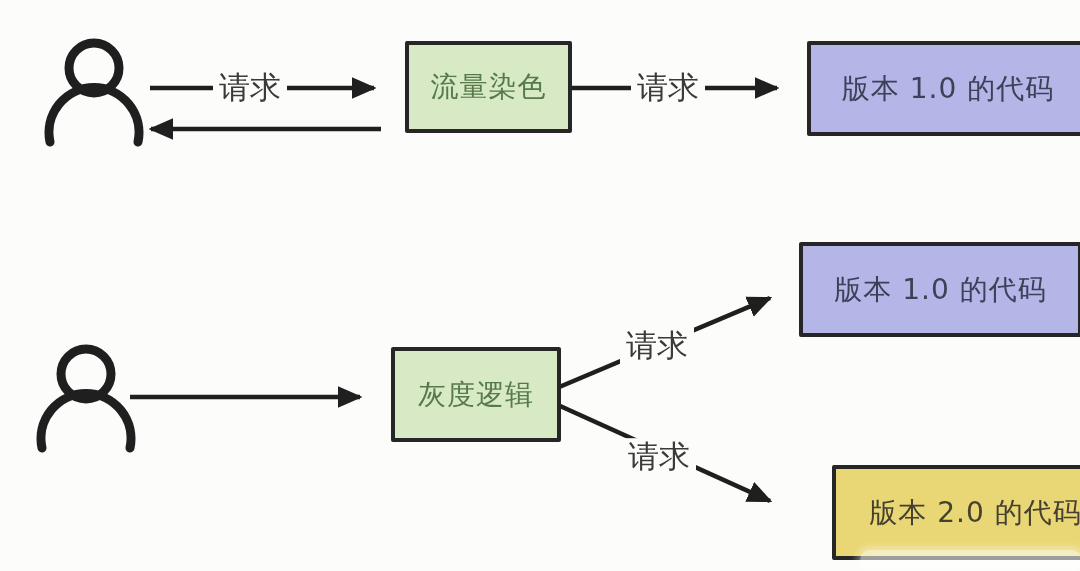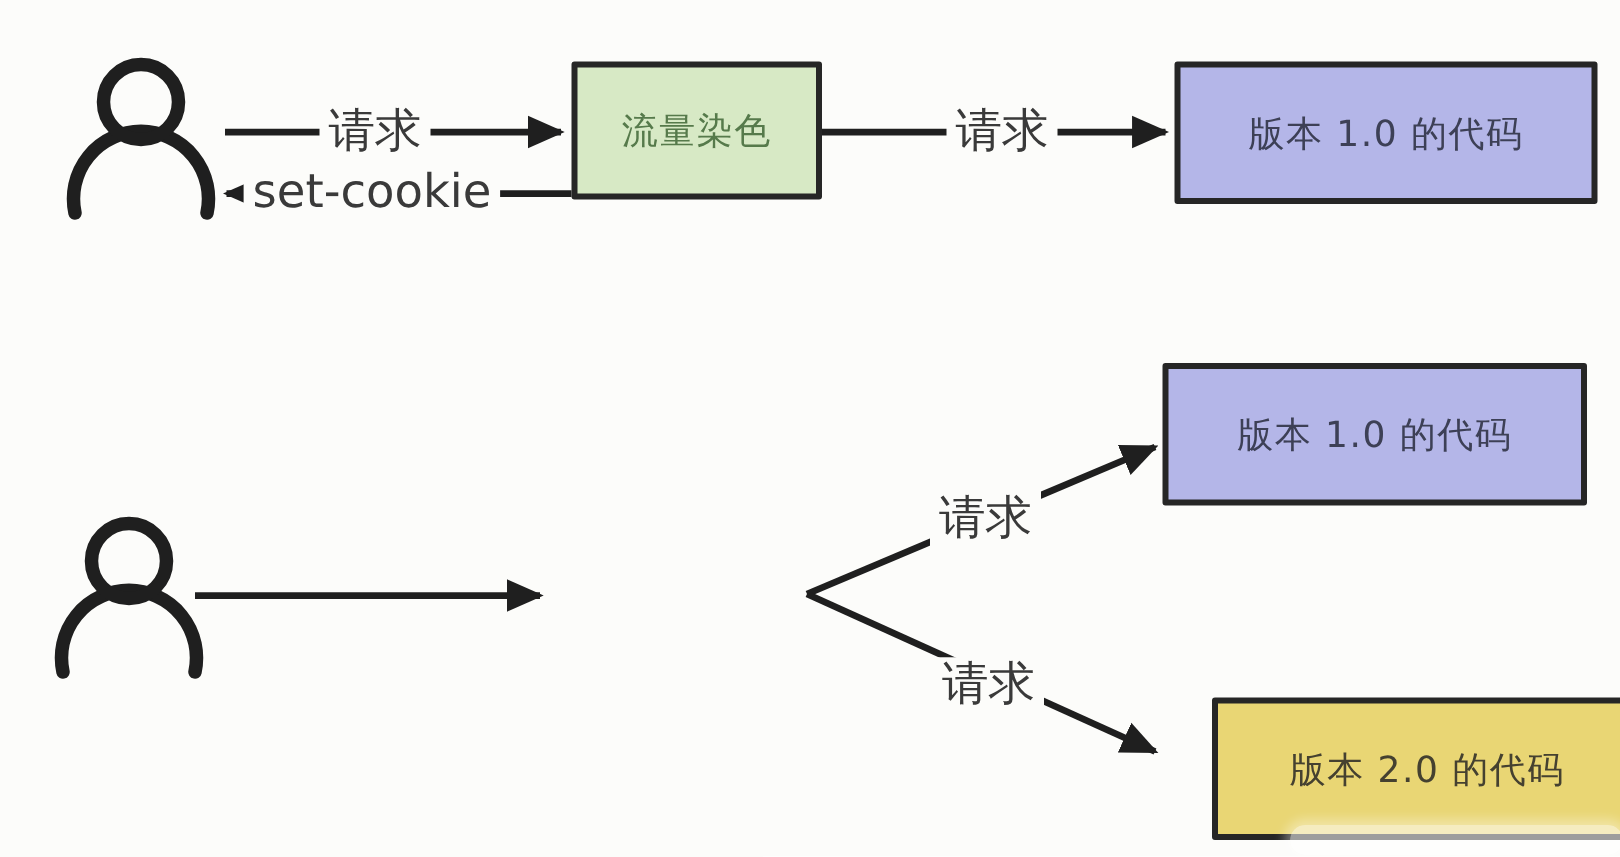--- a/index.html
+++ b/index.html
@@ -13,23 +13,24 @@
   }
   svg.layer { position: absolute; left: 0; top: 0; }
   .box {
     position: absolute;
     box-sizing: border-box;
     border: 4px solid var(--box-border, #262626);
     border-radius: 2px;
     display: flex;
     align-items: center;
     justify-content: center;
-    font-size: 24px;
+    font-size: 28px;
     letter-spacing: 1px;
     white-space: nowrap;
+    margin-left: 24px;
   }
   .box.green  { background: var(--green-fill, #d7e9c5);  color: var(--green-text, #567a4b); }
   .box.purple { background: var(--purple-fill, #b4b6e8); color: var(--purple-text, #3d4056); }
   .box.yellow { background: var(--yellow-fill, #e9d674); color: var(--yellow-text, #454130); }
   .arrow-label {
     position: absolute;
     transform: translate(-50%, -50%);
     background: var(--background, #fcfcfa);
     color: var(--label-text, #3a3a3a);
     font-size: 31px;
@@ -85,32 +86,34 @@
   </svg>
 
   <div class="box green" style="left:381px; top:41px; width:167px; height:92px;">
     <span>流量染色</span>
   </div>
 
   <div class="box purple" style="left:783px; top:41px; width:282px; height:95px;">
     <span>版本 1.0 的代码</span>
   </div>
 
+  <div class="box green" style="left:367px; top:347px; width:170px; height:95px;">
+    <span>灰度逻辑</span>
+  </div>
 
   <div class="box purple" style="left:775px; top:242px; width:283px; height:95px;">
     <span>版本 1.0 的代码</span>
   </div>
 
   <div class="box yellow" style="left:808px; top:465px; width:287px; height:95px;">
     <span>版本 2.0 的代码</span>
   </div>
 
   <div class="arrow-label" style="left:250px; top:88px;">请求</div>
 
-  <div class="arrow-label" style="left:248px; top:129px;">set-cookie</div>
 
   <div class="arrow-label" style="left:668px; top:88px;">请求</div>
 
 
   <div class="arrow-label" style="left:657px; top:346px;">请求</div>
 
   <div class="arrow-label" style="left:659px; top:457px;">请求</div>
 
   <div class="watermark"></div>
 

